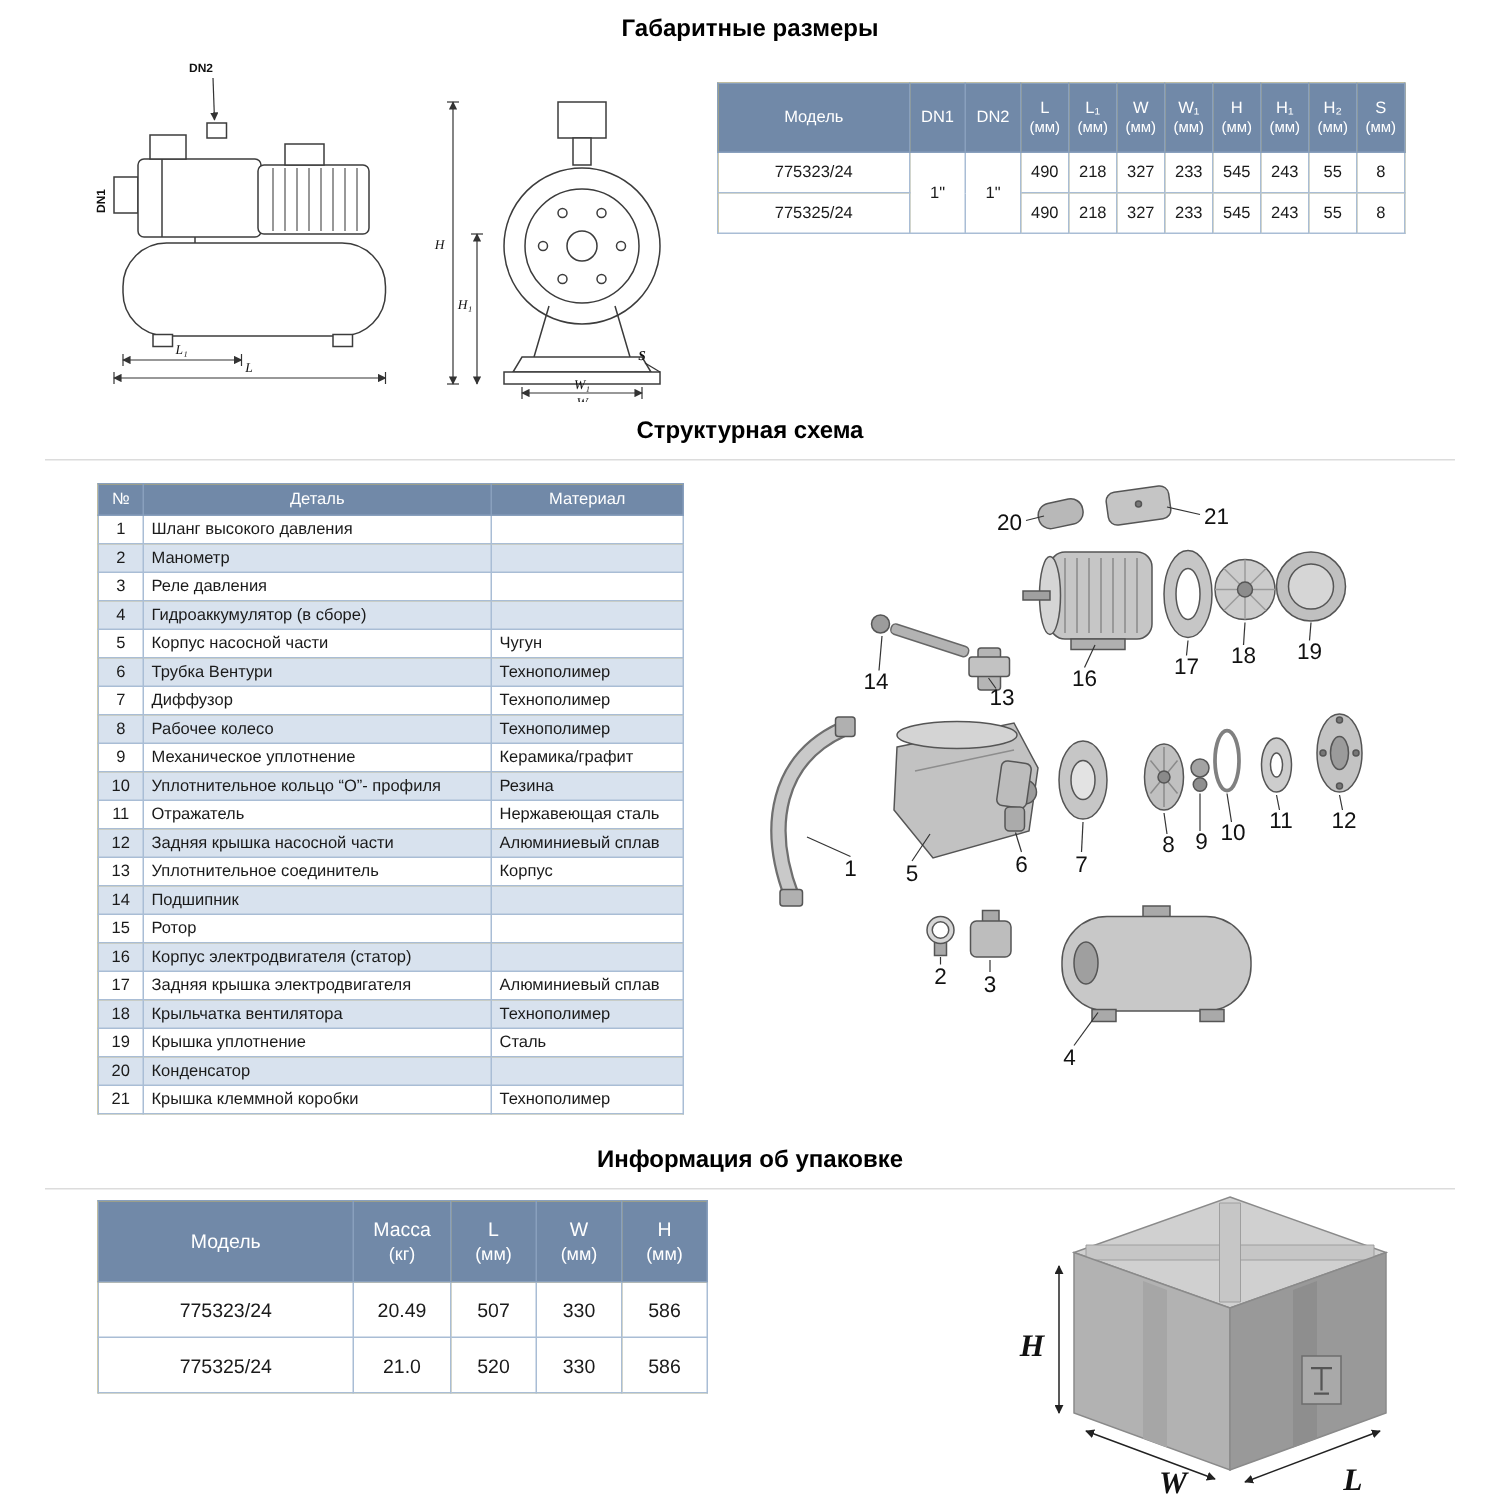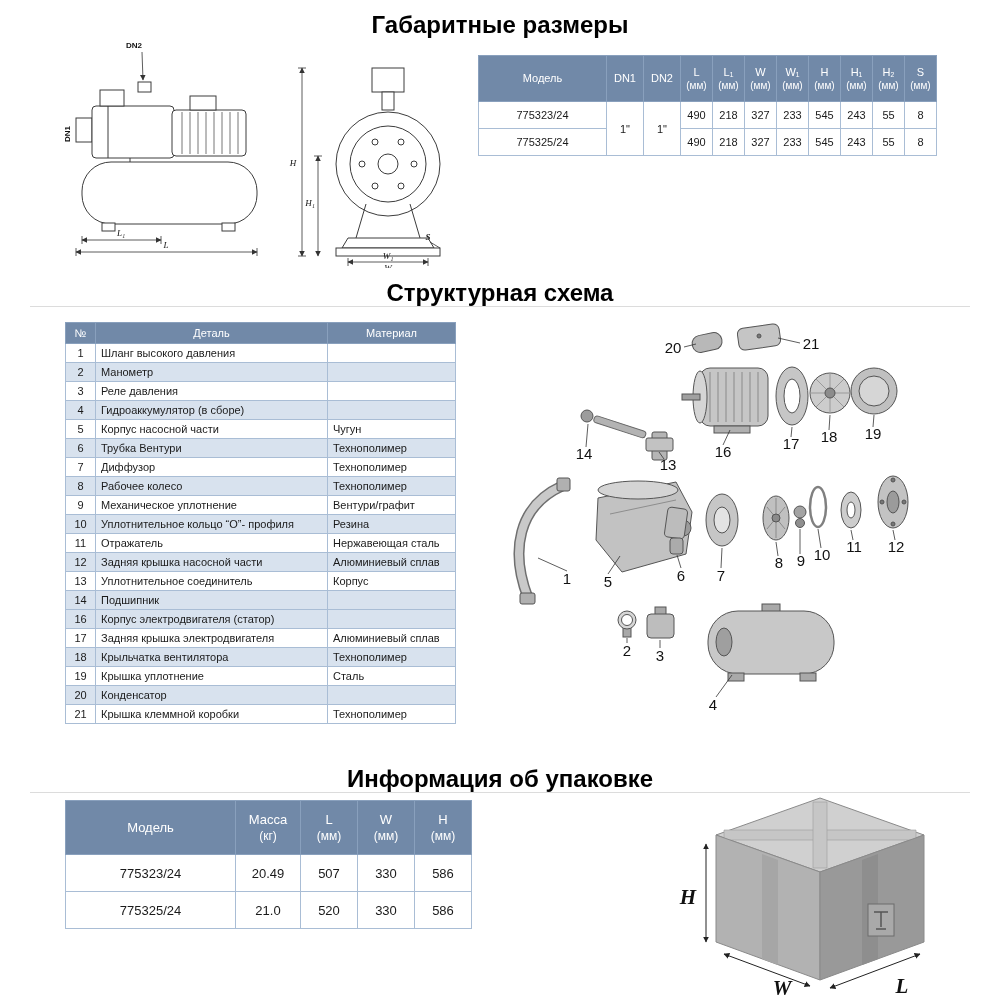--- a/index.html
+++ b/index.html
@@ -4,21 +4,21 @@
 <style>
   :root{
     --header-bg:#7189a8;
     --row-alt:#d8e2ee;
     --border:#a9bdd5;
   }
   *{margin:0;padding:0;box-sizing:border-box}
   html,body{width:1000px;height:1000px;background:#fff;overflow:hidden}
   body{font-family:"Liberation Sans","DejaVu Sans",sans-serif;color:#1a1a1a;position:relative}
   .abs{position:absolute}
-  .sec-title{position:absolute;left:0;width:1000px;text-align:center;font-size:24px;font-weight:bold;color:#000}
+  .sec-title{position:absolute;left:0;width:1000px;text-align:center;font-size:16px;font-weight:bold;color:#000}
   .rule{position:absolute;left:30px;width:940px;height:1px;background:#dcdcdc}
   table{border-collapse:collapse;table-layout:fixed;background:#eab308}
   th{background:var(--header-bg);color:#fff;font-weight:normal;border:1px solid #89a0bd;text-align:center;vertical-align:middle;padding:2px 3px}
   td{border:1px solid var(--border);text-align:center;vertical-align:middle;color:#1a1a1a;background:#fff}
   tr.alt td{background:var(--row-alt)}
   #tbl-dims{font-size:11px}
   #tbl-dims th{height:46px;line-height:13px}
   #tbl-dims th .unit{font-size:10px}
   #tbl-dims td{height:27px}
   #tbl-parts{font-size:11px}
@@ -251,21 +251,21 @@
         <td class="left">Технополимер</td>
       </tr>
       <tr class="alt">
         <td>8</td>
         <td class="left">Рабочее колесо</td>
         <td class="left">Технополимер</td>
       </tr>
       <tr>
         <td>9</td>
         <td class="left">Механическое уплотнение</td>
-        <td class="left">Вентури/графит</td>
+        <td class="left">Керамика/графит</td>
       </tr>
       <tr class="alt">
         <td>10</td>
         <td class="left">Уплотнительное кольцо “О”- профиля</td>
         <td class="left">Резина</td>
       </tr>
       <tr>
         <td>11</td>
         <td class="left">Отражатель</td>
         <td class="left">Нержавеющая сталь</td>
@@ -276,20 +276,25 @@
         <td class="left">Алюминиевый сплав</td>
       </tr>
       <tr>
         <td>13</td>
         <td class="left">Уплотнительное соединитель</td>
         <td class="left">Корпус</td>
       </tr>
       <tr class="alt">
         <td>14</td>
         <td class="left">Подшипник</td>
+        <td class="left"></td>
+      </tr>
+      <tr>
+        <td>15</td>
+        <td class="left">Ротор</td>
         <td class="left"></td>
       </tr>
       <tr class="alt">
         <td>16</td>
         <td class="left">Корпус электродвигателя (статор)</td>
         <td class="left"></td>
       </tr>
       <tr>
         <td>17</td>
         <td class="left">Задняя крышка электродвигателя</td>

